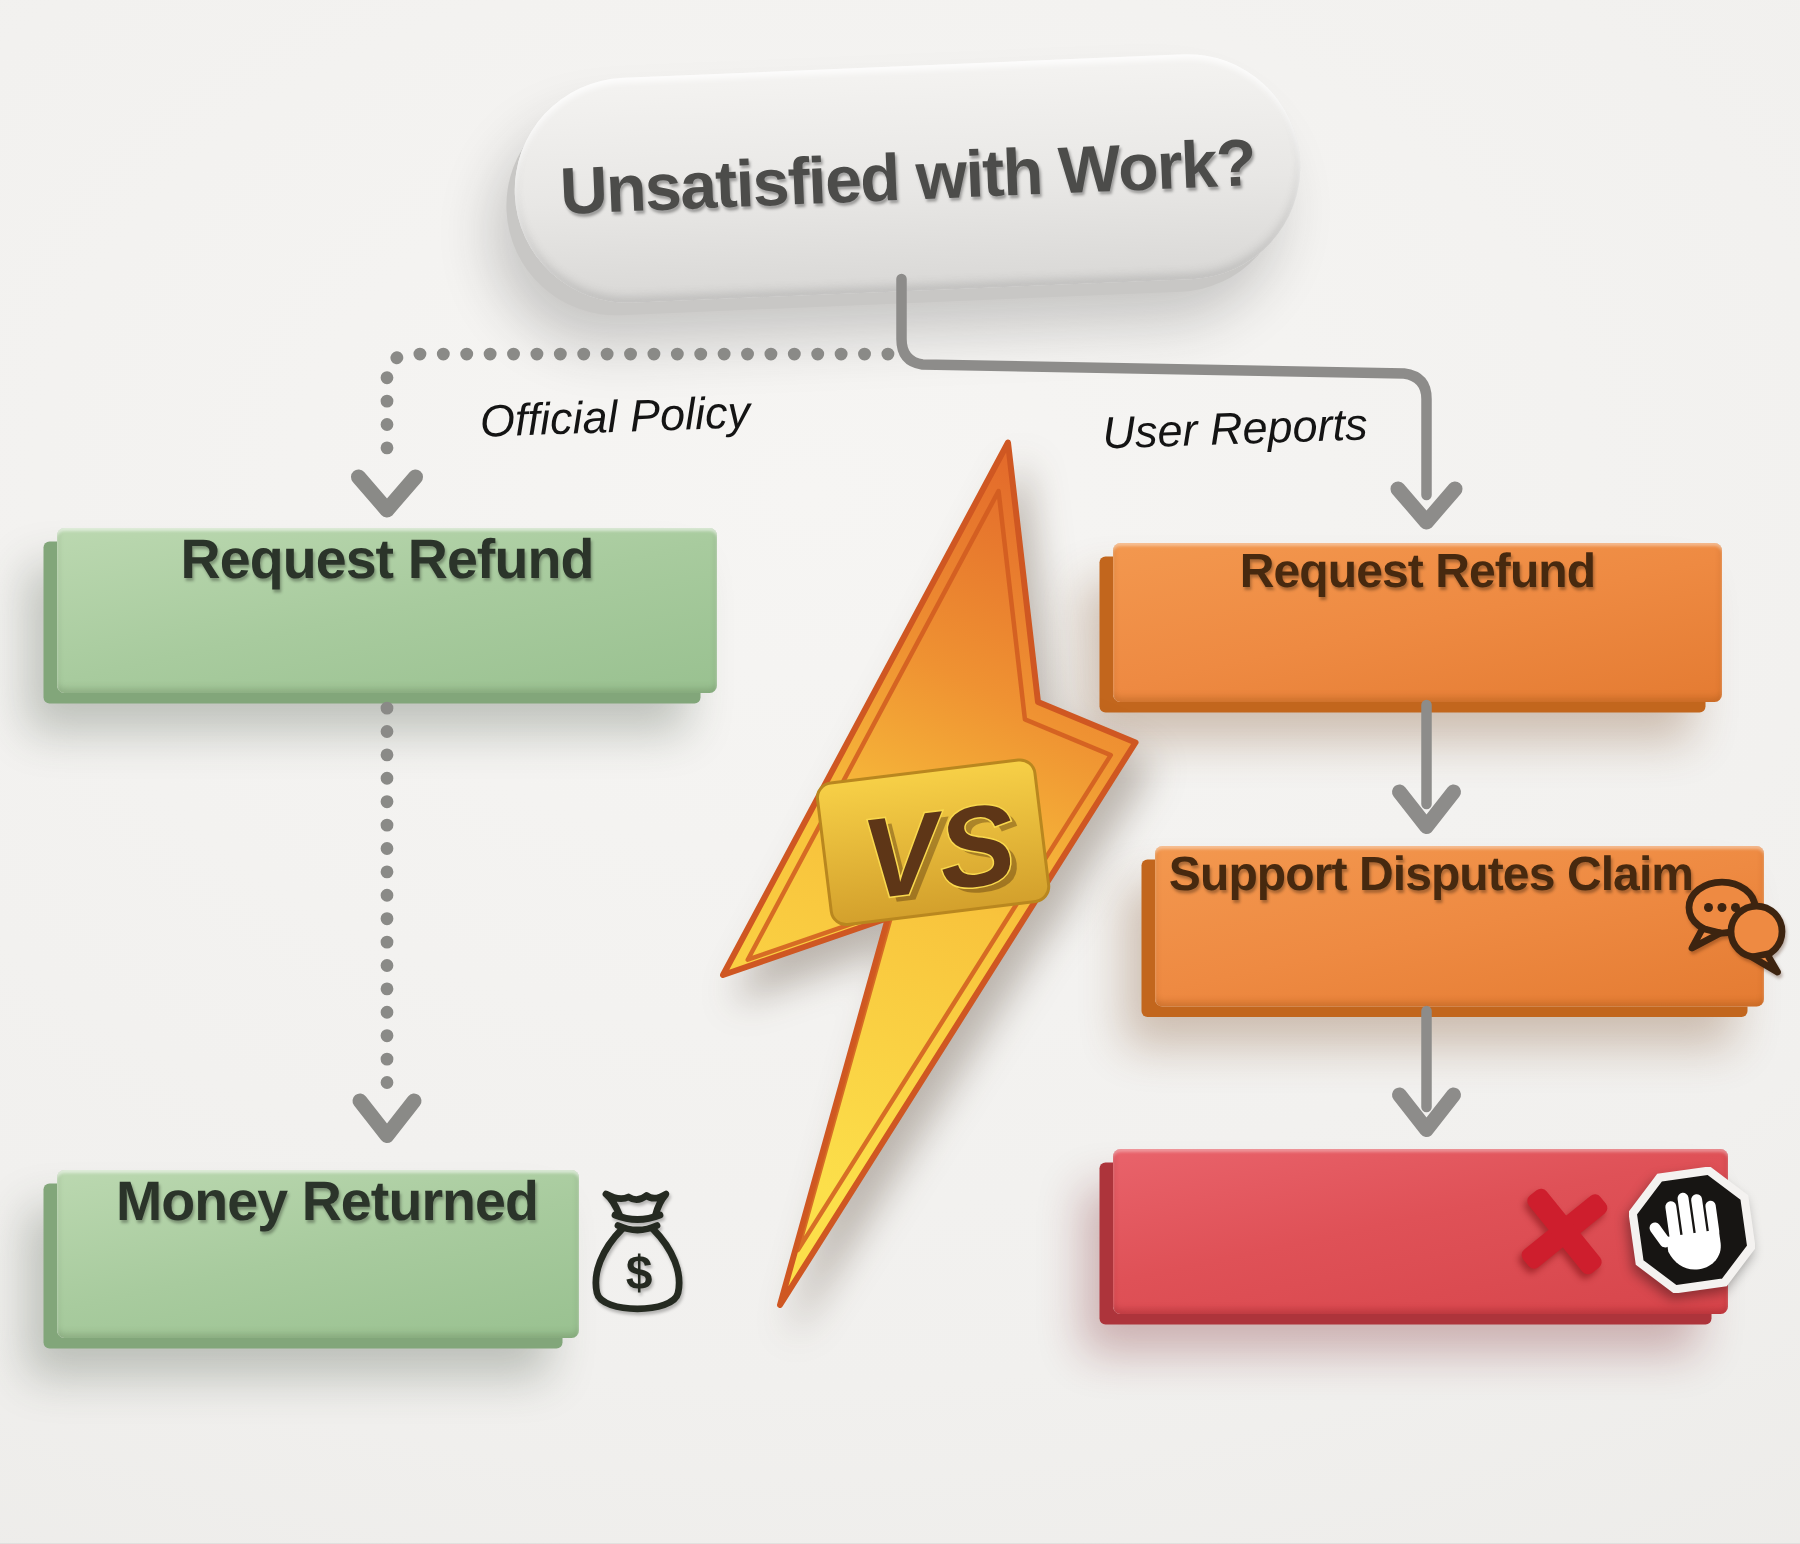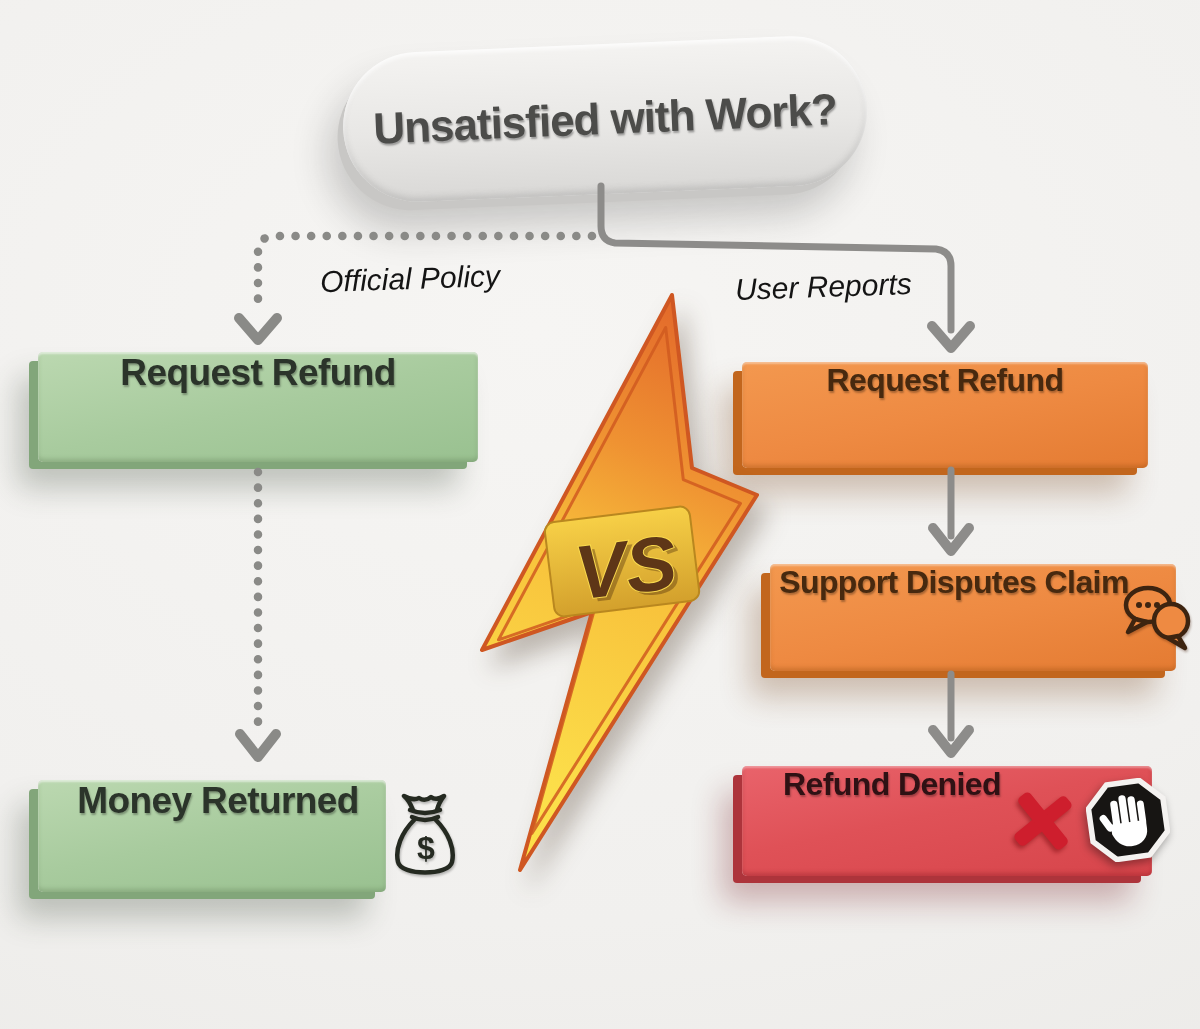--- a/index.html
+++ b/index.html
@@ -110,21 +110,20 @@
       </g>
       <g fill="#3d2410">
         <circle cx="21" cy="27" r="3"></circle>
           <circle cx="30" cy="27" r="3"></circle>
           <circle cx="39" cy="27" r="3"></circle>
       </g>
     </svg>
   </div>
 
   <div class="abs box red" style="left:742px;top:766px;width:410px;height:110px;">
-    <span class="label" style="position:absolute;left:0;width:300px;text-align:center;">Refund Denied</span>
 
     <svg class="abs xmark" style="left:266px;top:20px;" width="70" height="70" viewBox="0 0 74 74">
       <g transform="rotate(6 37 37)" fill="#ce1e2d">
         <rect x="29" y="2" width="16" height="70" rx="5" transform="rotate(45 37 37)"></rect>
         <rect x="29" y="2" width="16" height="70" rx="5" transform="rotate(-45 37 37)"></rect>
       </g>
     </svg>
 
     <svg class="abs stopsign" style="left:344px;top:12px;" width="84" height="84" viewBox="0 0 76 76">
       <g transform="rotate(-8 38 38)">

